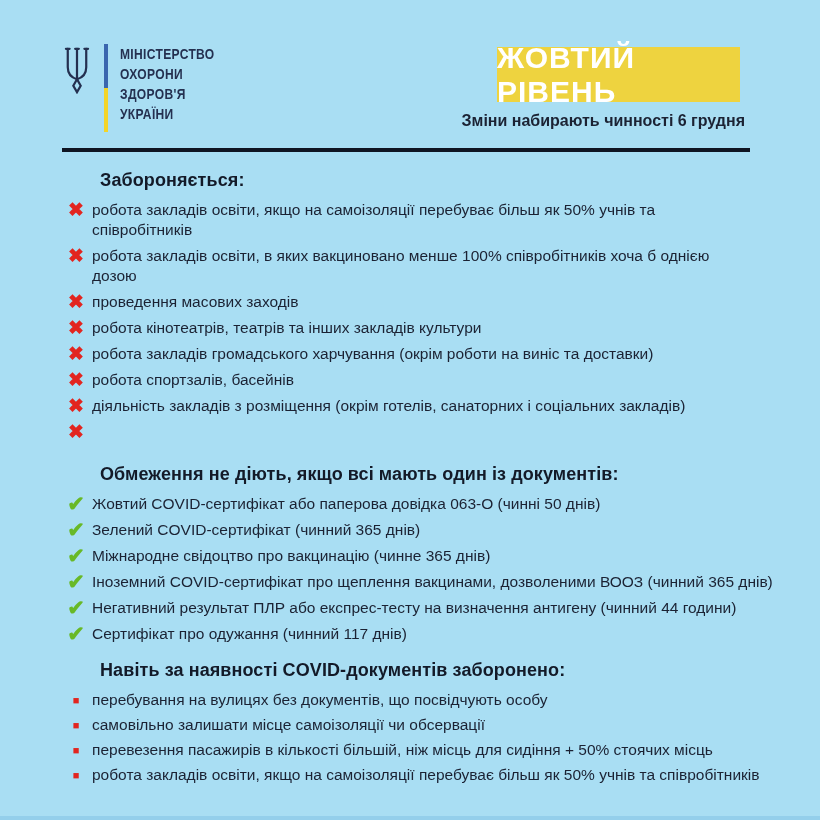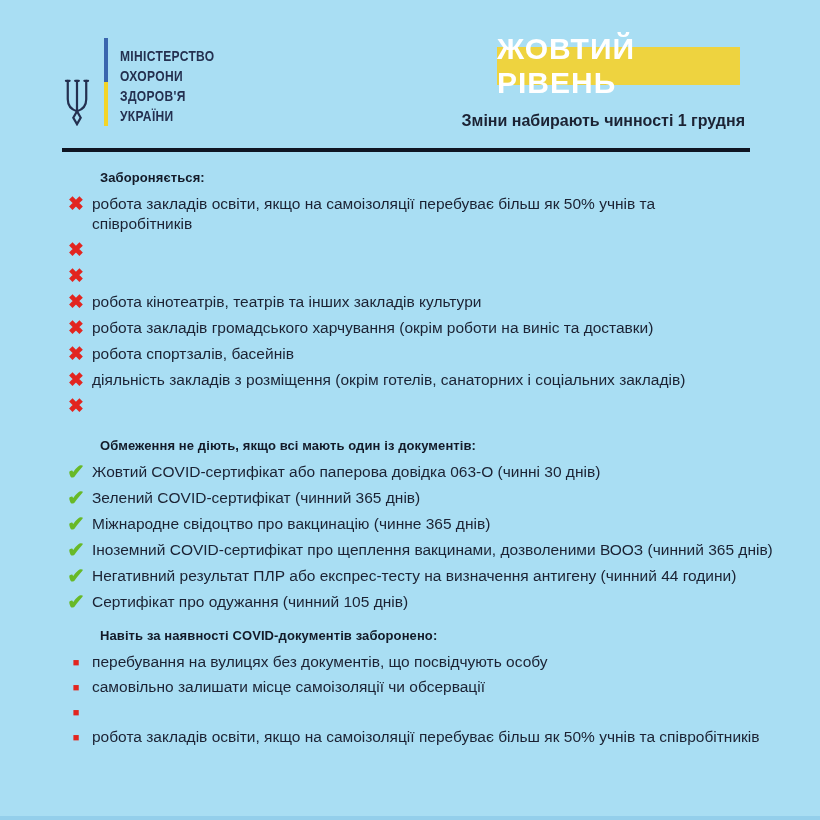--- a/index.html
+++ b/index.html
@@ -9,40 +9,40 @@
     overflow: hidden;
   }
   .poster {
     position: relative;
     width: 820px; height: 820px;
     background: var(--background, #a9def3);
   }
 
   
   .logo {
-    position: absolute; left: 60px; top: 36px;
-    display: flex; align-items: flex-end;
+    position: absolute; left: 60px; top: 42px;
+    display: flex; align-items: flex-start;
   }
   .trident { width: 34px; height: 48px; margin-top: 4px; }
   .logo-bar {
     width: 4px; height: 88px; margin: 2px 12px 0 10px;
     display: flex; flex-direction: column; flex: none;
   }
   .logo-bar .half-blue   { flex: 1; background: var(--flag_blue, #3a66ae); }
   .logo-bar .half-yellow { flex: 1; background: var(--flag_yellow, #f3d427); }
   .ministry-name {
     font-weight: bold; font-size: 14px; line-height: 20px;
     letter-spacing: 0.4px; color: var(--navy, #243050);
     transform: scaleX(0.86); transform-origin: left top;
     margin-top: 2px; white-space: pre-line;
   }
 
   .level-badge {
     position: absolute; left: 497px; top: 47px;
-    width: 243px; height: 38px;
+    width: 243px; height: 55px;
     background: var(--badge_bg, #eed33f);
     color: var(--badge_text, #ffffff);
     display: flex; align-items: center; justify-content: center;
     font-size: 30px; font-weight: bold; letter-spacing: 1px;
     transform-origin: center;
   }
   .effective-note {
     position: absolute; right: 75px; top: 112px;
     font-size: 16px; font-weight: bold;
     color: var(--text, #1b2233);
@@ -54,21 +54,21 @@
     background: var(--divider, #0f1522);
   }
 
   
   .content {
     position: absolute; left: 60px; top: 170px; width: 745px;
     color: var(--text, #1b2233);
   }
   section h2 {
     margin: 0 0 9px 40px;
-    font-size: 13px; font-weight: bold;
+    font-size: 18px; font-weight: bold;
     color: var(--heading, #131a28);
     letter-spacing: 0.1px;
   }
   ul { list-style: none; margin: 0; padding: 0; }
   li {
     display: flex; align-items: flex-start;
     margin-bottom: 6px;
     font-size: 15.5px; line-height: 20px;
   }
   li .bullet {
@@ -111,39 +111,42 @@
       <div class="half-yellow"></div>
     </div>
     <div class="ministry-name">МІНІСТЕРСТВО
 ОХОРОНИ
 ЗДОРОВ'Я
 УКРАЇНИ</div>
   </div>
 
   <div class="level-badge">ЖОВТИЙ РІВЕНЬ</div>
 
-  <div class="effective-note">Зміни набирають чинності 1 грудня</div>
+  <div class="effective-note">Зміни набирають чинності 6 грудня</div>
 
   <div class="divider"></div>
 
   <div class="content">
 
     <section class="sec-banned">
       <h2>Забороняється:</h2>
       <ul>
         <li>
           <span class="bullet cross">✖</span>
           <span class="item-text">робота закладів освіти, якщо на самоізоляції перебуває більш як 50% учнів та
 співробітників</span>
         </li>
         <li>
           <span class="bullet cross">✖</span>
-        </li>
-        <li>
-          <span class="bullet cross">✖</span>
+          <span class="item-text">робота закладів освіти, в яких вакциновано менше 100% співробітників хоча б однією
+дозою</span>
+        </li>
+        <li>
+          <span class="bullet cross">✖</span>
+          <span class="item-text">проведення масових заходів</span>
         </li>
         <li>
           <span class="bullet cross">✖</span>
           <span class="item-text">робота кінотеатрів, театрів та інших закладів культури</span>
         </li>
         <li>
           <span class="bullet cross">✖</span>
           <span class="item-text">робота закладів громадського харчування (окрім роботи на виніс та доставки)</span>
         </li>
         <li>
@@ -158,58 +161,59 @@
           <span class="bullet cross">✖</span>
         </li>
       </ul>
     </section>
 
     <section class="sec-docs">
       <h2>Обмеження не діють, якщо всі мають один із документів:</h2>
       <ul>
         <li>
           <span class="bullet check">✔</span>
-          <span class="item-text">Жовтий COVID-сертифікат або паперова довідка 063-О (чинні 30 днів)</span>
+          <span class="item-text">Жовтий COVID-сертифікат або паперова довідка 063-О (чинні 50 днів)</span>
         </li>
         <li>
           <span class="bullet check">✔</span>
           <span class="item-text">Зелений COVID-сертифікат (чинний 365 днів)</span>
         </li>
         <li>
           <span class="bullet check">✔</span>
           <span class="item-text">Міжнародне свідоцтво про вакцинацію (чинне 365 днів)</span>
         </li>
         <li>
           <span class="bullet check">✔</span>
           <span class="item-text">Іноземний COVID-сертифікат про щеплення вакцинами, дозволеними ВООЗ (чинний 365 днів)</span>
         </li>
         <li>
           <span class="bullet check">✔</span>
           <span class="item-text">Негативний результат ПЛР або експрес-тесту на визначення антигену (чинний 44 години)</span>
         </li>
         <li>
           <span class="bullet check">✔</span>
-          <span class="item-text">Сертифікат про одужання (чинний 105 днів)</span>
+          <span class="item-text">Сертифікат про одужання (чинний 117 днів)</span>
         </li>
       </ul>
     </section>
 
     <section class="sec-covid-banned">
       <h2>Навіть за наявності COVID-документів заборонено:</h2>
       <ul>
         <li>
           <span class="bullet square">■</span>
           <span class="item-text">перебування на вулицях без документів, що посвідчують особу</span>
         </li>
         <li>
           <span class="bullet square">■</span>
           <span class="item-text">самовільно залишати місце самоізоляції чи обсервації</span>
         </li>
         <li>
           <span class="bullet square">■</span>
+          <span class="item-text">перевезення пасажирів в кількості більшій, ніж місць для сидіння + 50% стоячих місць</span>
         </li>
         <li>
           <span class="bullet square">■</span>
           <span class="item-text">робота закладів освіти, якщо на самоізоляції перебуває більш як 50% учнів та співробітників</span>
         </li>
       </ul>
     </section>
 
   </div>
 

